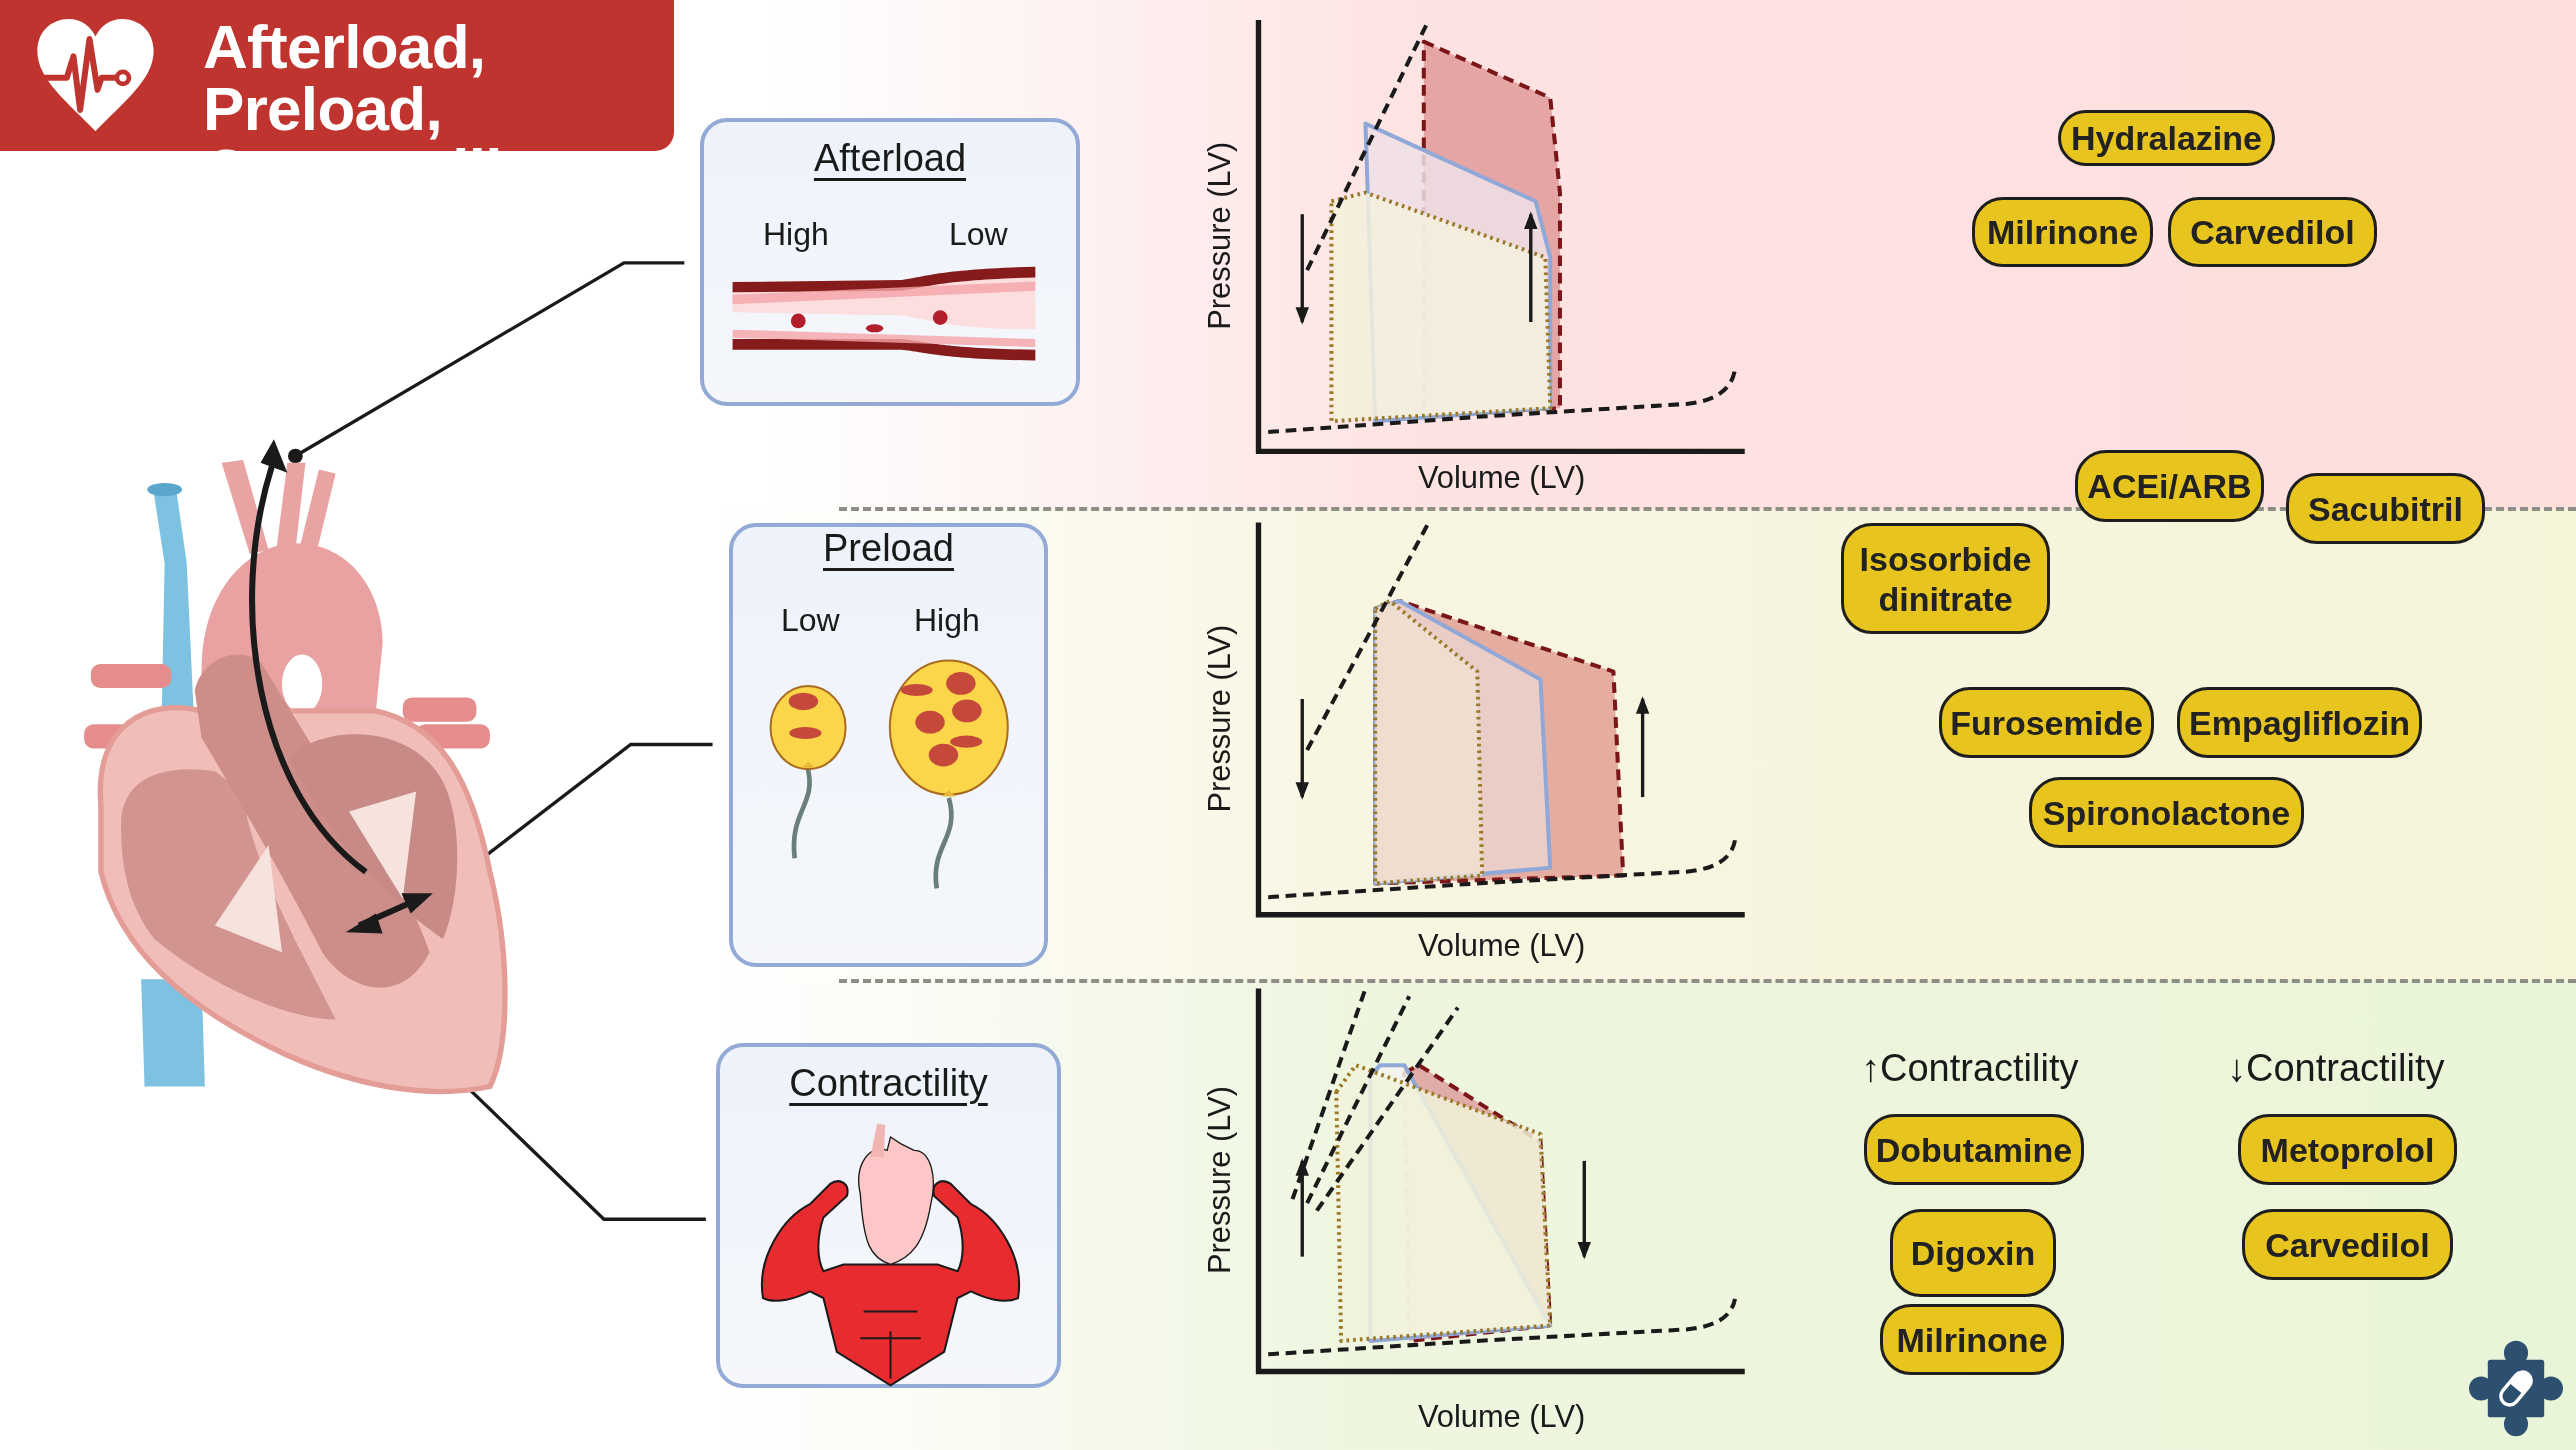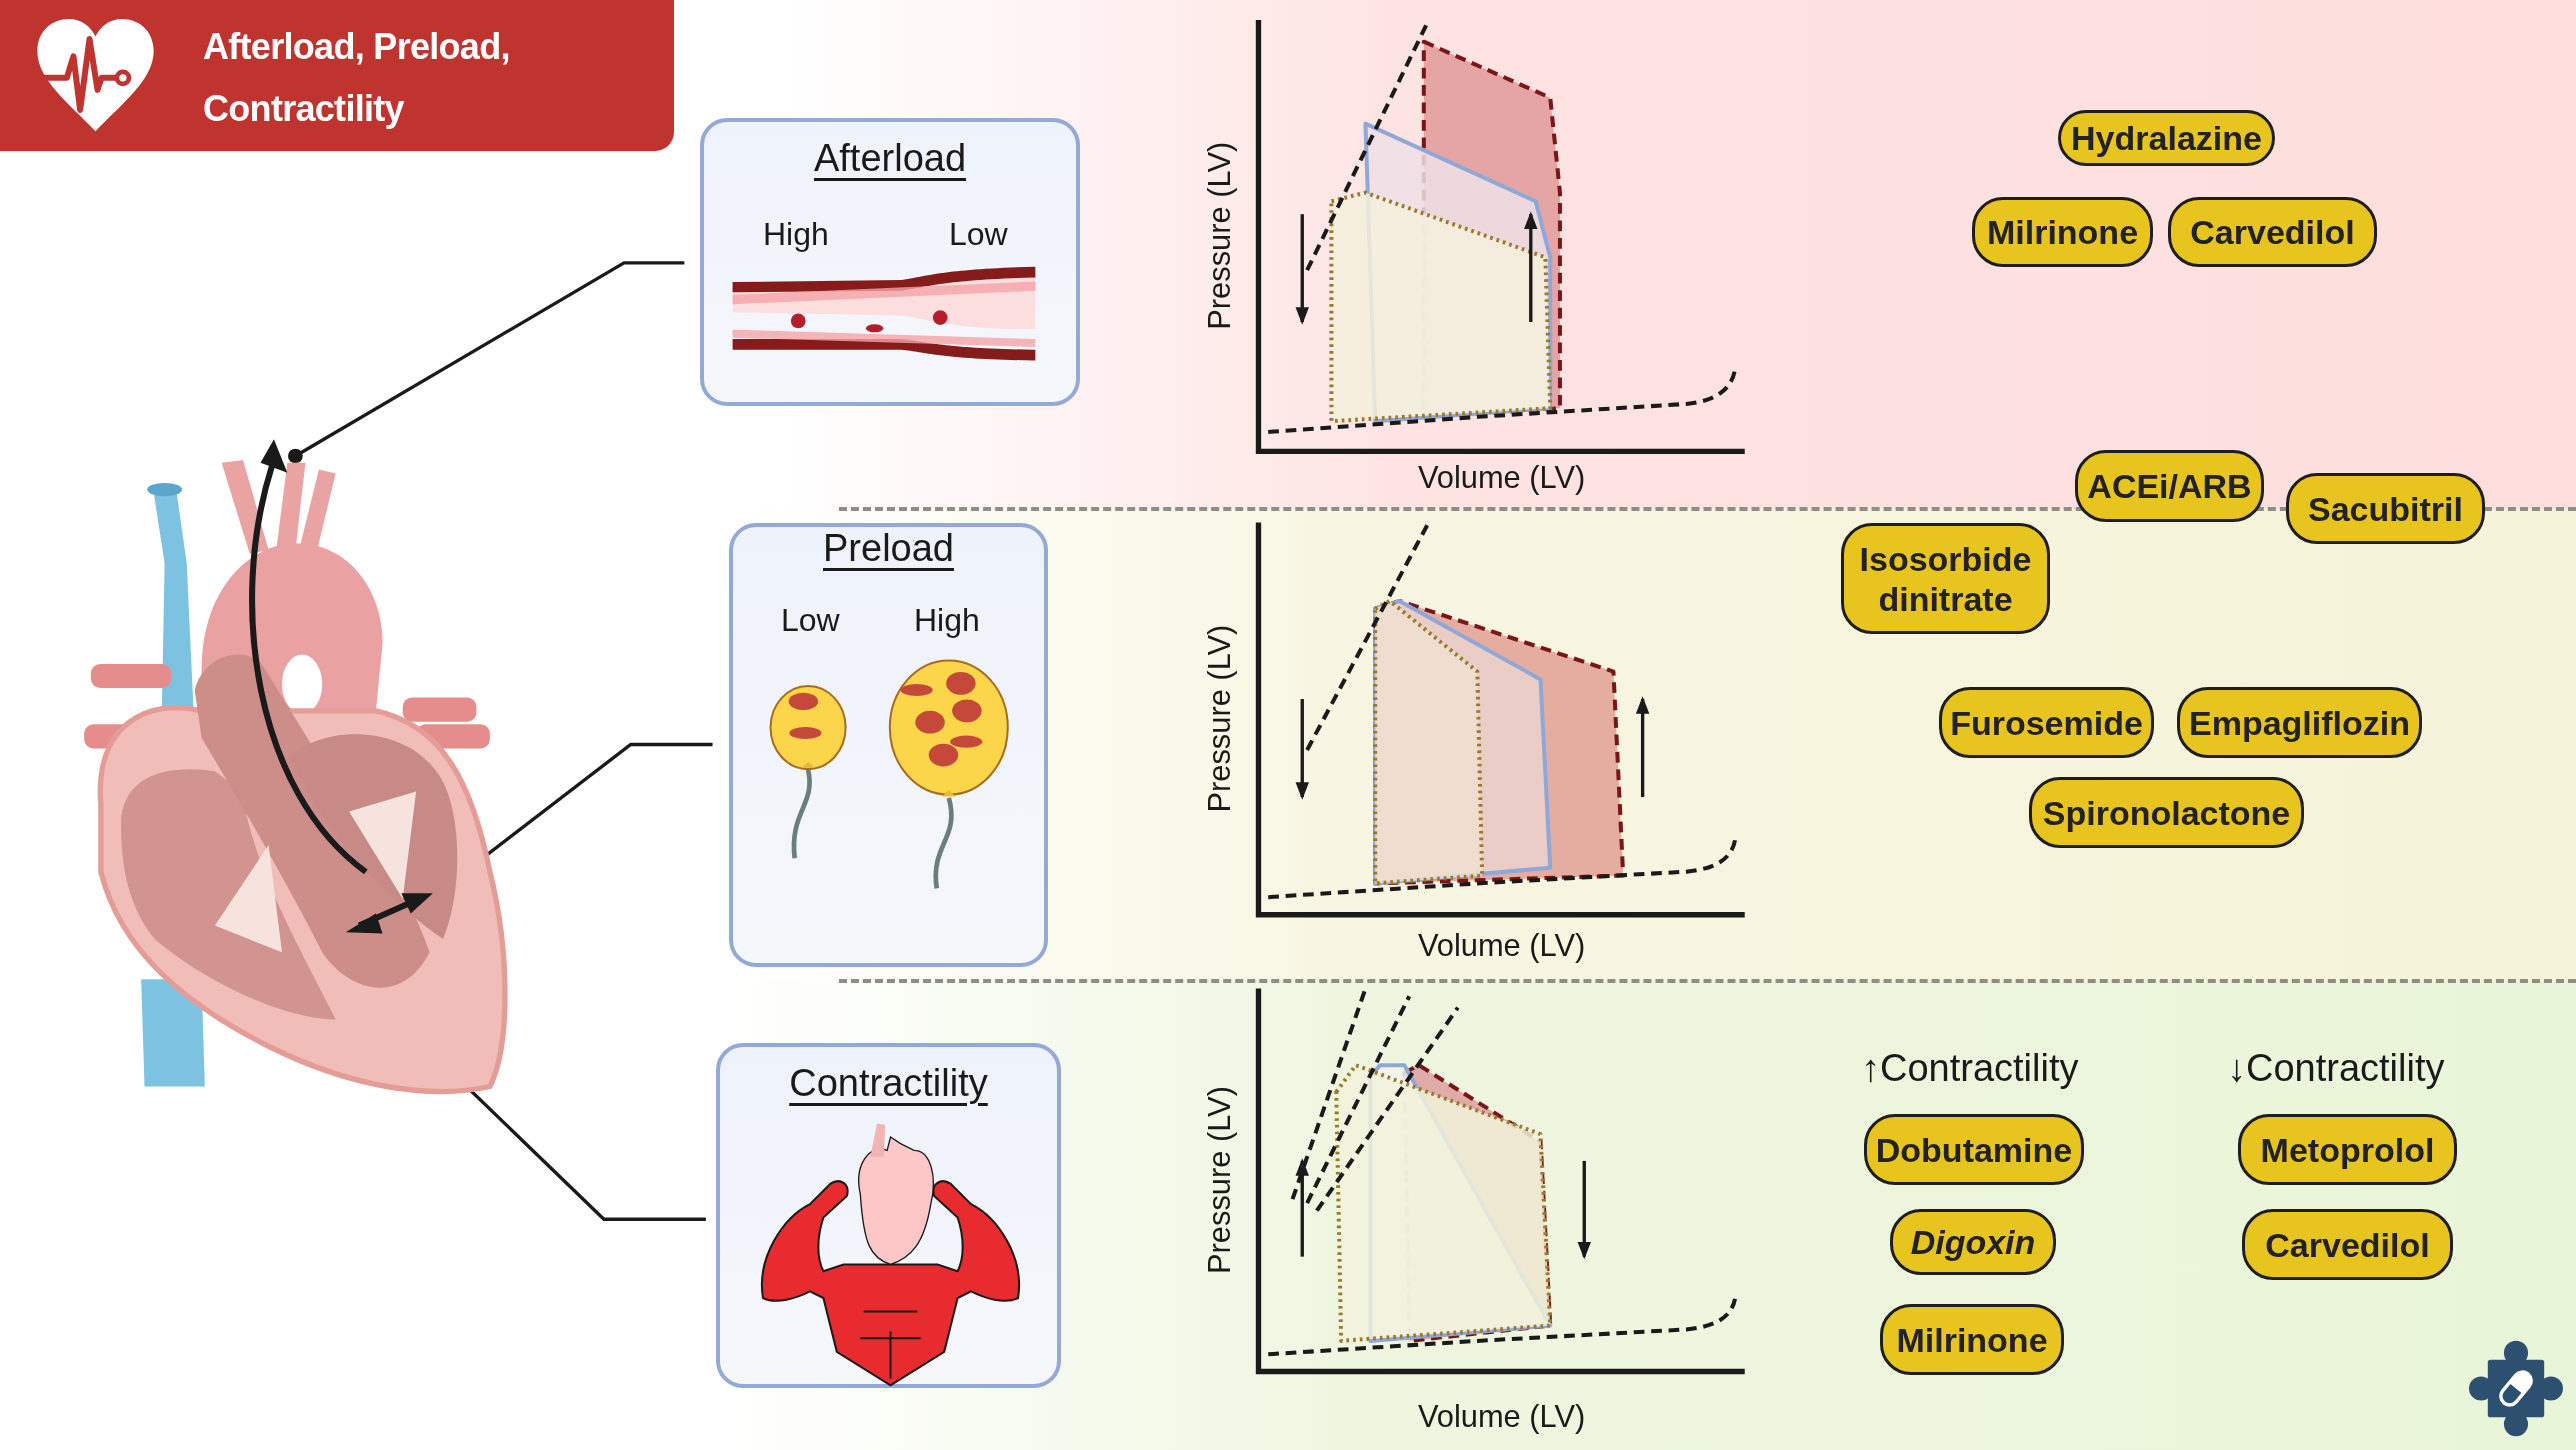--- a/index.html
+++ b/index.html
@@ -3,21 +3,21 @@
 <meta charset="utf-8">
 <style>
   html,body{margin:0;padding:0;}
   body{width:2576px;height:1450px;position:relative;overflow:hidden;background:#ffffff;font-family:"Liberation Sans",sans-serif;}
   .band{position:absolute;left:0;width:2576px;}
   #band-top{top:0;height:509px;background:linear-gradient(90deg,#ffffff 0%,#ffffff 30%,#fde3e2 55%,#fddedd 100%);}
   #band-mid{top:509px;height:472px;background:linear-gradient(90deg,#ffffff 0%,#ffffff 28%,#f8f6e2 52%,#f5f3d8 100%);}
   #band-bot{top:981px;height:470px;background:linear-gradient(90deg,#ffffff 0%,#ffffff 28%,#eff6e0 52%,#e9f5d8 100%);}
   .sep{position:absolute;left:839px;width:1737px;height:0;border-top:4px dashed #8e8e86;}
   .title-banner{position:absolute;left:0;top:0;width:674px;height:151px;background:#c0342f;border-bottom-right-radius:19px;}
-  .title-text{position:absolute;left:203px;top:16px;width:470px;color:#fff;font-weight:bold;font-size:36px;line-height:62px;font-family:"Liberation Sans",sans-serif;letter-spacing:-0.7px;}
+  .title-text{position:absolute;left:203px;top:16px;width:470px;color:#fff;font-weight:bold;font-size:62px;line-height:62px;font-family:"Liberation Sans",sans-serif;letter-spacing:-0.7px;}
   .heart-logo{position:absolute;left:32px;top:16px;width:127px;height:121px;}
   .panel{position:absolute;background:linear-gradient(180deg,#eef2fa,#f5f7fb);border:4px solid #93a9d6;border-radius:27px;box-sizing:border-box;padding-left:12px;}
   .panel-title{position:absolute;left:0;width:100%;text-align:center;font-size:38px;text-decoration:underline;text-decoration-thickness:2.7px;text-underline-offset:6.7px;color:#1a1a1a;font-family:"Liberation Sans",sans-serif;}
   .panel-sub{position:absolute;font-size:32px;color:#1a1a1a;font-family:"Liberation Sans",sans-serif;}
   .pill{position:absolute;background:#e8c51e;border:3.4px solid #1e1e1e;border-radius:31px;box-sizing:border-box;display:flex;align-items:center;justify-content:center;text-align:center;font-weight:bold;font-size:34px;color:#222;line-height:40px;font-family:"Liberation Sans",sans-serif;}
   .contr-head{position:absolute;font-size:38px;color:#1a1a1a;text-decoration-thickness:2.7px;text-underline-offset:6.7px;font-family:"Liberation Sans",sans-serif;}
   .axis-label{font-family:"Liberation Sans",sans-serif;font-size:46px;fill:#1a1a1a;}
   svg{position:absolute;left:0;top:0;}
   .puzzle{position:absolute;left:2469px;top:1338px;width:94px;height:101px;}
 </style>
@@ -197,21 +197,21 @@
 <div class="pill" style="left:2286px;top:473px;width:199px;height:71px;text-align:right;">Sacubitril</div>
 
 <div class="pill" style="left:1939px;top:687px;width:215px;height:71px;">Furosemide</div>
 <div class="pill" style="left:2177px;top:687px;width:245px;height:71px;">Empagliflozin</div>
 <div class="pill" style="left:2029px;top:777px;width:275px;height:71px;">Spironolactone</div>
 
 <div class="contr-head" style="left:1861px;top:1047px;">↑Contractility</div>
 <div class="contr-head" style="left:2227px;top:1047px;">↓Contractility</div>
 
 <div class="pill" style="left:1864px;top:1114px;width:220px;height:71px;">Dobutamine</div>
-<div class="pill" style="left:1890px;top:1209px;width:166px;height:66px;font-style:italic;">Digoxin</div>
+<div class="pill" style="left:1890px;top:1209px;width:166px;height:88px;">Digoxin</div>
 <div class="pill" style="left:1880px;top:1304px;width:184px;height:71px;">Milrinone</div>
 <div class="pill" style="left:2238px;top:1114px;width:219px;height:71px;">Metoprolol</div>
 <div class="pill" style="left:2242px;top:1209px;width:211px;height:71px;">Carvedilol</div>
 
 <svg class="puzzle" viewBox="0 0 140 150">
   <circle cx="70" cy="22" r="18" fill="#2e5070"></circle>
   <circle cx="70" cy="128" r="18" fill="#2e5070"></circle>
   <circle cx="18" cy="75" r="18" fill="#2e5070"></circle>
   <circle cx="122" cy="75" r="18" fill="#2e5070"></circle>
   <rect x="28" y="32" width="84" height="86" rx="4" fill="#2e5070"></rect>

